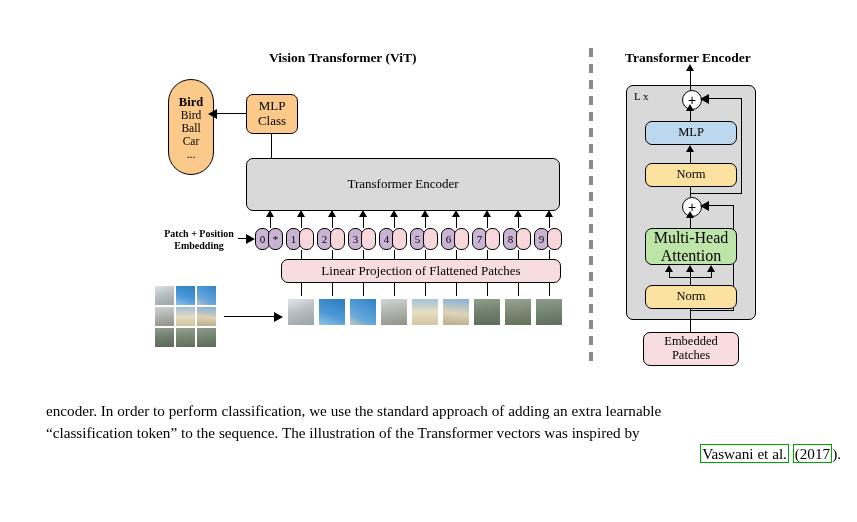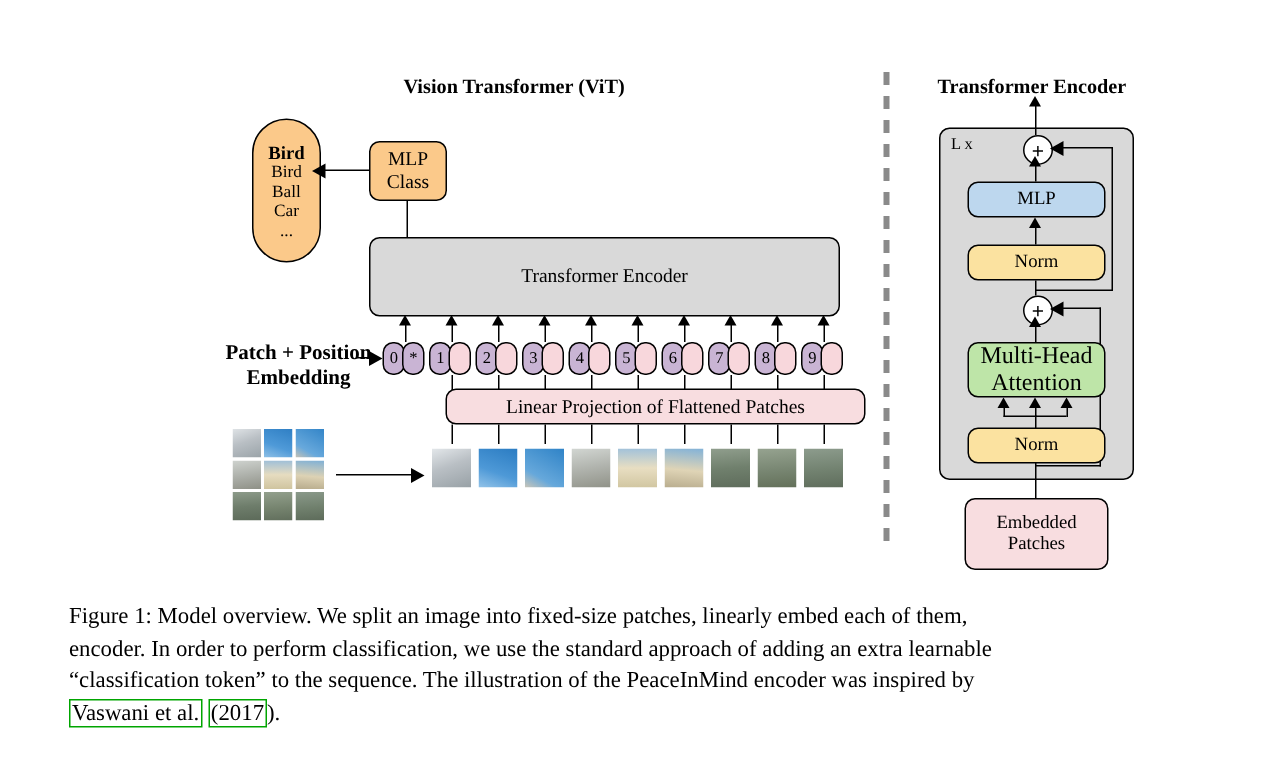--- a/index.html
+++ b/index.html
@@ -103,21 +103,21 @@
     font-size: 13px;
   }
 
   
   #pp-label {
     position: absolute;
     left: 131px; top: 228px;
     width: 104px;
     text-align: center;
     font-weight: bold;
-    font-size: 14px;
+    font-size: 10px;
     line-height: 1.2;
   }
   #extra-label {
     position: absolute;
     left: 127px; top: 255px;
     width: 112px;
     text-align: center;
     font-size: 8.2px;
     font-weight: bold;
     line-height: 1.32;
@@ -143,21 +143,20 @@
   }
   .tok.pos { background: #f8d7dc; }
 
   
   #linproj {
     left: 265px; top: 259px;
     width: 280px; height: 24px;
     background: #f8dde0;
     border-radius: 7px;
     font-size: 13px;
-    margin-left: 16px;
   }
 
   
   .tile {
     position: absolute;
     box-sizing: border-box;
     border: 0.7px solid #ffffff;
   }
 
   
@@ -193,21 +192,21 @@
     text-align: center;
     position: absolute;
     font-size: 12.5px;
     line-height: 1.1;
     flex-direction: column;
   }
   #blk-mlp   { left: 629px; top: 121px; width: 92px; height: 24px; background: #bdd7ee; }
   #blk-norm1 { left: 629px; top: 163px; width: 92px; height: 24px; background: #fbe2a0; }
   #blk-mha   { left: 629px; top: 228px; width: 92px; height: 37px; background: #bee5a8; font-size: 16px; }
   #blk-norm2 { left: 629px; top: 285px; width: 92px; height: 24px; background: #fbe2a0; }
-  #blk-emb   { left: 627px; top: 332px; width: 96px; height: 48px; background: #f8dde0; font-size: 12.5px; }
+  #blk-emb   { left: 627px; top: 332px; width: 96px; height: 34px; background: #f8dde0; font-size: 12.5px; }
 
   .plus {
     position: absolute;
     width: 18px; height: 18px;
     border: 1.4px solid #000;
     border-radius: 50%;
     background: #ffffff;
     display: flex;
     align-items: center;
     justify-content: center;
@@ -221,21 +220,21 @@
   
   #caption {
     position: absolute;
     left: 30px; top: 400px;
     width: 795px;
     font-size: 15.2px;
     line-height: 1.42;
     text-align: justify;
     text-justify: inter-word;
   }
-  #caption .lastline { text-align: left; }
+  #caption .lastline { text-align: right; }
   .cite-box {
     border: 1.2px solid #00a500;
     padding: 0 1px;
   }
 
   #watermark {
     position: absolute;
     right: 22px; bottom: 10px;
     font-family: "Liberation Sans", "DejaVu Sans", sans-serif;
     font-size: 13px;
@@ -442,20 +441,19 @@
   </div>
 
   <div class="line vline" style="left:674px; top:308px; height:25px;"></div>
 
   <div class="enc-blk" id="blk-emb">
     <span>Embedded</span>
     <span>Patches</span>
   </div>
 
   <div id="caption">
-    <div>Figure 1: Model overview. We split an image into fixed-size patches, linearly embed each of them,</div>
     <div>encoder. In order to perform classification, we use the standard approach of adding an extra learnable</div>
-    <div>“classification token” to the sequence. The illustration of the PeaceInMind encoder was inspired by</div>
+    <div>“classification token” to the sequence. The illustration of the Transformer vectors was inspired by</div>
     <div class="lastline"><span class="cite-box">Vaswani et al.</span><span> </span><span class="cite-box">(2017</span><span>).</span></div>
   </div>
 
 
 </div>
 
 </body></html>

